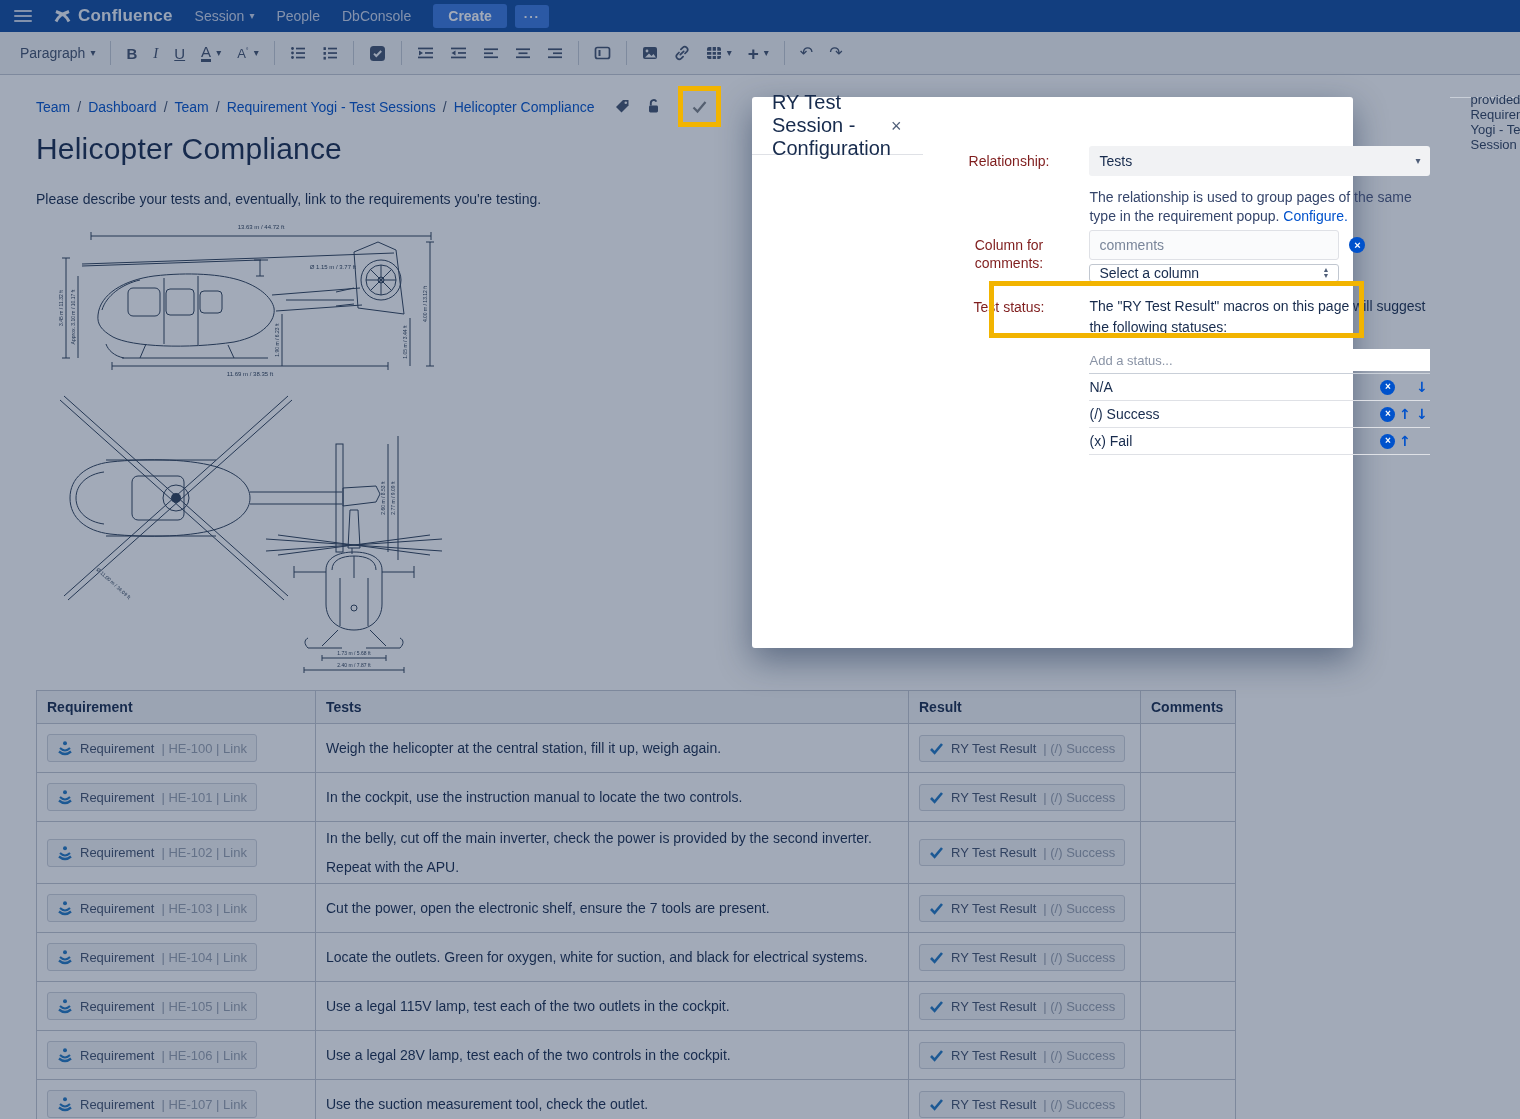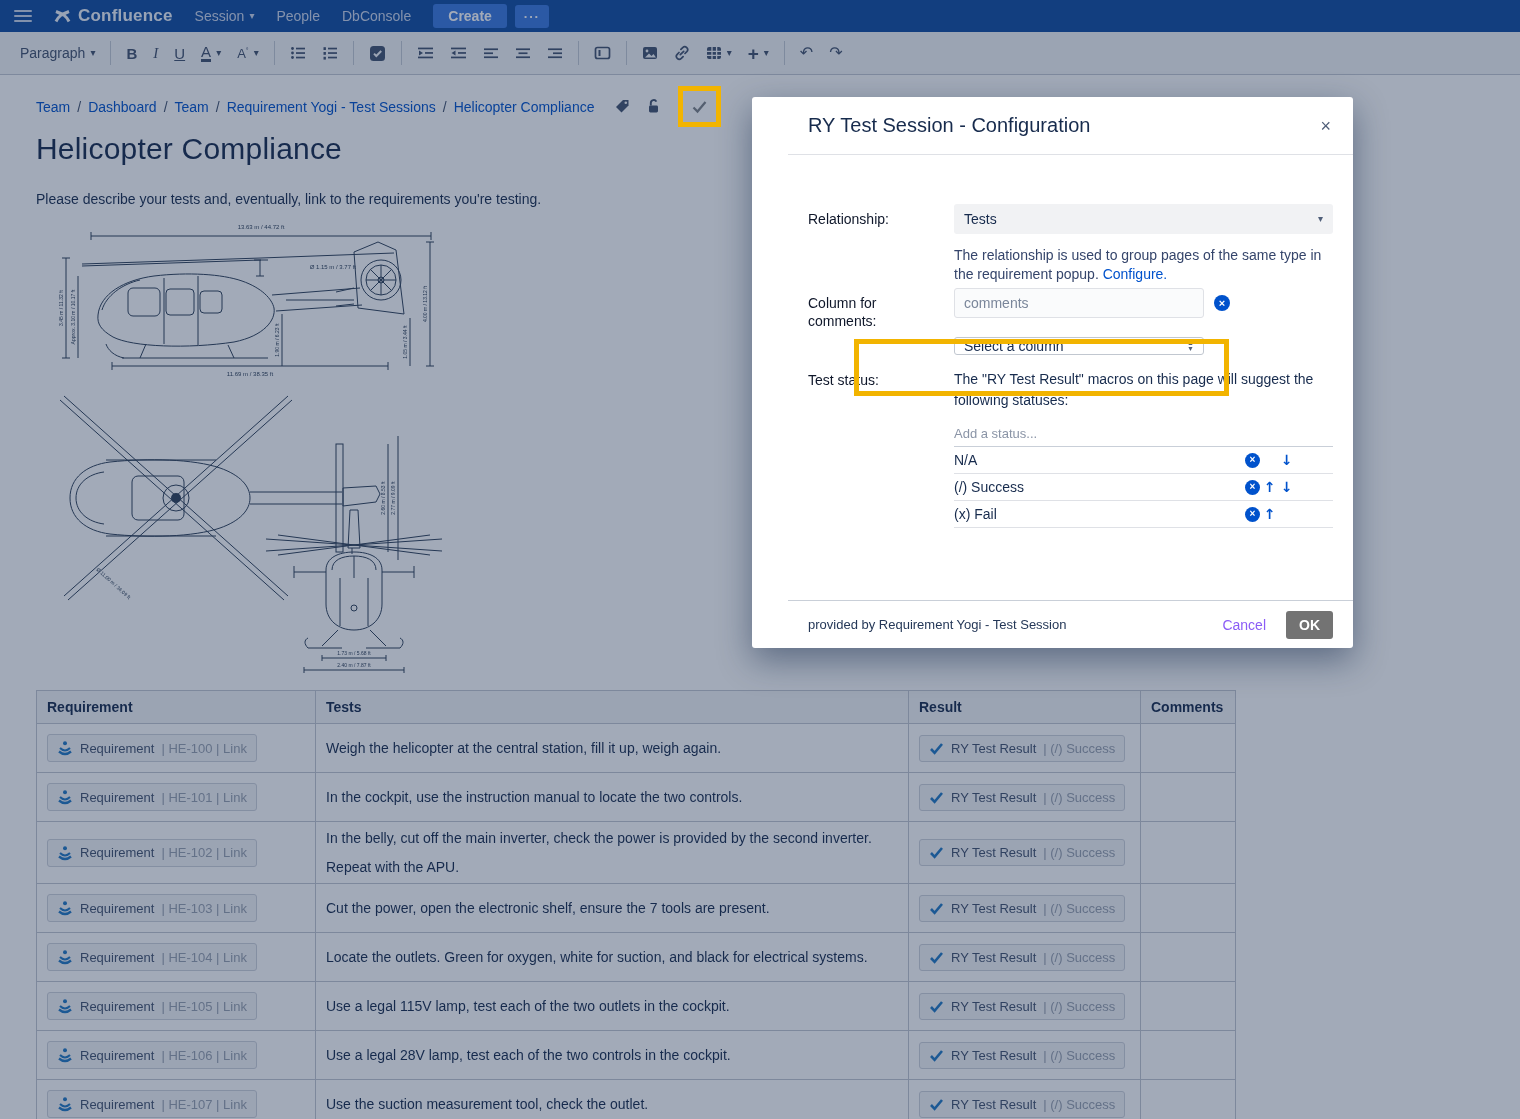--- a/index.html
+++ b/index.html
@@ -56,39 +56,39 @@
   table.req td.c-test p + p { margin-top:13px; }
   table.req tr.r { height:49px; }
   .macro { display:inline-flex; align-items:center; gap:7px; background:#F4F5F7; border:1px solid #CDD2DA; border-radius:3px; padding:5px 9px; font-size:13px; white-space:nowrap; cursor:pointer; }
   .m-main { color:#42526E; }
   .m-meta { color:#97A0AF; }
 
   
   .blanket { position:fixed; inset:0; background:rgba(23,43,77,0.40); z-index:10; }
 
   
-  .modal { position:absolute; left:752px; top:97px; width:601px; height:551px; background:#fff; border-radius:3px; box-shadow:0 12px 34px rgba(9,30,66,.45); z-index:20; display:flex; flex-direction:column;padding-left:36px; }
+  .modal { position:absolute; left:752px; top:97px; width:601px; height:551px; background:#fff; border-radius:3px; box-shadow:0 12px 34px rgba(9,30,66,.45); z-index:20; display:flex; flex-direction:row; }
   .m-head { height:58px; padding:0 22px 0 20px; border-bottom:1px solid #DFE1E6; display:flex; align-items:center; }
   .m-title { font-size:20px; font-weight:500; color:#172B4D; }
   .m-close { margin-left:auto; font-size:18px; color:#505F79; cursor:pointer; line-height:1; }
   .m-body { flex:1; padding:49px 20px 0 20px; position:relative; font-size:14px; }
   .frow { display:flex; }
-  .flabel { flex:0 0 146px; padding-right:15px; text-align:left; color:#0f172a; line-height:18px; }
+  .flabel { flex:0 0 146px; padding-right:15px; text-align:center; color:#7f1d1d; line-height:18px; }
   .ffield { flex:1; min-width:0; }
   .rel-select { height:30px; background:#F1F2F4; border-radius:3px; display:flex; align-items:center; padding:0 10px; color:#172B4D; cursor:pointer; }
   .rel-select .caret { margin-left:auto; color:#505F79; }
   .helptext { margin-top:12px; line-height:19px; color:#35456B; }
   .helptext a { color:#0052CC; text-decoration:none; cursor:pointer; }
   .row-comments { margin-top:4px; }
   .cm-line { display:flex; align-items:center; }
   input.txt { width:250px; height:30px; background:#FAFBFC; border:1px solid #DFE1E6; border-radius:3px; padding:0 9px; font-size:14px; color:#172B4D; font-family:"Liberation Sans",sans-serif; outline:none; }
   input.txt::placeholder { color:#7A869A; opacity:1; }
   .bluex { width:16px; height:16px; border-radius:50%; background:#0052CC; color:#fff; font-size:11px; font-weight:bold; display:inline-flex; align-items:center; justify-content:center; line-height:1; cursor:pointer; }
   .cm-line .bluex { margin-left:10px; }
-  .col-select { margin-top:19px; width:250px; height:18px; background:#fff; border:1px solid #C1C7D0; border-radius:3px; display:flex; align-items:center; padding:0 9px; color:#172B4D; cursor:pointer; }
+  .col-select { margin-top:4px; width:250px; height:18px; background:#fff; border:1px solid #C1C7D0; border-radius:3px; display:flex; align-items:center; padding:0 9px; color:#172B4D; cursor:pointer; }
   .spinner { margin-left:auto; display:flex; flex-direction:column; line-height:6px; font-size:7px; color:#505F79; text-align:center; }
   .desctext { margin-top:8px; line-height:20px; color:#35456B; }
   .row-status { margin-top:14px; }
   .statpara { line-height:21px; color:#172B4D; }
   .statbox { margin-top:11px; }
   .addrow { border-bottom:1px solid #C9CFD8; padding-bottom:2px; }
   .addrow input { border:0; width:100%; height:22px; font-size:13px; color:#be185d; outline:none; font-family:"Liberation Sans",sans-serif; }
   .addrow input::placeholder { color:#8A94A6; opacity:1; }
   .strow { height:27px; display:flex; align-items:center; border-bottom:1px solid #DFE1E6; color:#172B4D; }
   .strow .lbl { flex:0 0 290px; }

